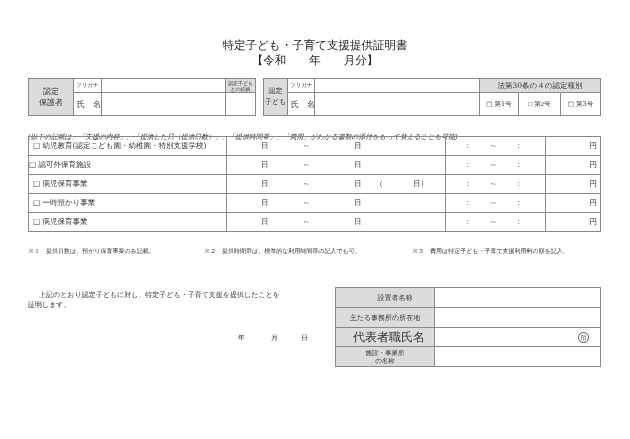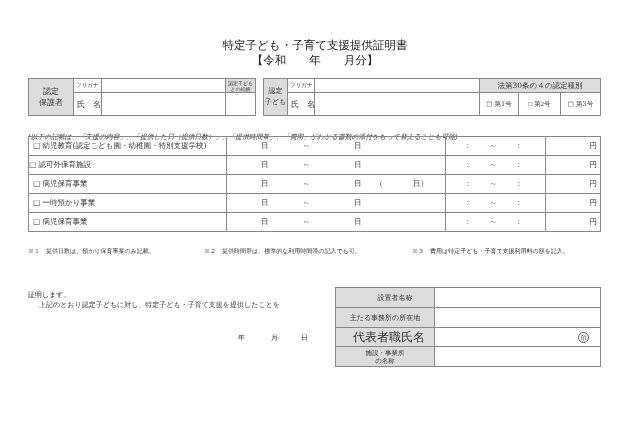--- a/index.html
+++ b/index.html
@@ -186,22 +186,22 @@
     <td class="right">円</td>
   </tr>
 </tbody>
   </table>
 
 <div class="abs note" style="left:28px; top:247px;">※１　提供日数は、預かり保育事業のみ記載。</div>
 <div class="abs note" style="left:204px; top:247px;">※２　提供時間帯は、標準的な利用時間帯の記入でも可。</div>
 <div class="abs note" style="left:412px; top:247px;">※３　費用は特定子ども・子育て支援利用料の額を記入。</div>
 
 <div class="abs" style="left:28px; top:290px; font-size:7px; line-height:10px; color:#333;">
+  <div style="padding-left:11px;">上記のとおり認定子どもに対し、特定子ども・子育て支援を提供したことを</div>
   <div>証明します。</div>
-  <div style="padding-left:11px;">上記のとおり認定子どもに対し、特定子ども・子育て支援を提供したことを</div>
 </div>
 <div class="abs" style="left:238px; top:333px; font-size:7px; color:#333;">年</div>
 <div class="abs" style="left:271px; top:333px; font-size:7px; color:#333;">月</div>
 <div class="abs" style="left:301px; top:333px; font-size:7px; color:#333;">日</div>
 
 <table style="left:335px; top:287px; width:265px;">
   <colgroup>
       <col style="width:99px">
       <col style="width:166px">
     </colgroup>

